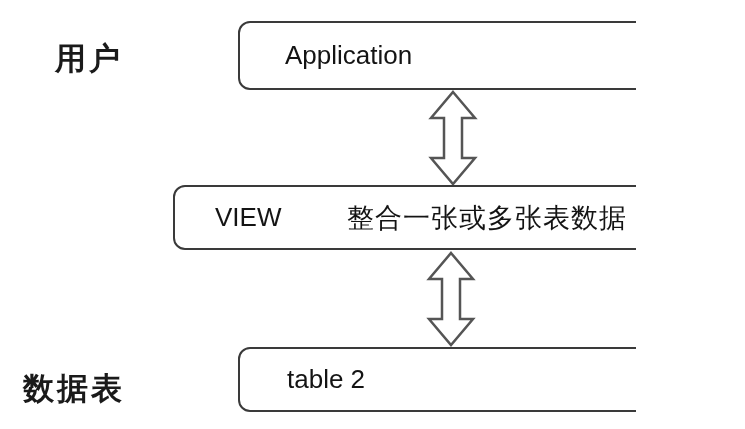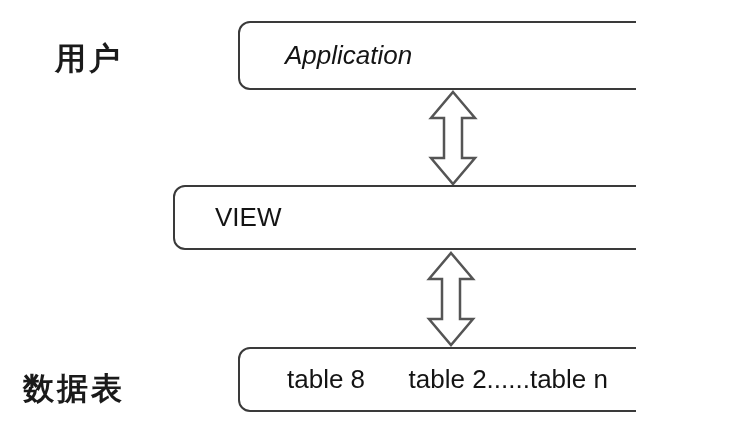--- a/index.html
+++ b/index.html
@@ -29,21 +29,21 @@
     display: flex;
     align-items: center;
     justify-content: space-between;
   }
   .node-box .txt {
     font-size: 26px;
     white-space: nowrap;
     color: #141414;
   }
   .node-box .cjk { font-size: 27px; letter-spacing: 1px; }
-  #box-application { left: 238px; top: 21px;  width: 417px; height: 69px; padding: 0 45px; font-style: italic; }
+  #box-application { left: 238px; top: 21px;  width: 417px; height: 69px; padding: 0 45px; }
   #box-view        { left: 173px; top: 185px; width: 540px; height: 65px; padding: 0 84px 0 40px; gap: 24px; }
   #box-tables      { left: 238px; top: 347px; width: 415px; height: 65px; padding: 0 43px 0 47px; }
   #label-user    { left: 55px; top: 38px; }
   #label-virtual { left: 23px; top: 200px; }
   #label-data    { left: 23px; top: 362px; margin-top: 6px; }
   .v-arrow { position: absolute; width: 56px; height: 96px; }
   #arrow-top    { left: 425px; top: 90px; }
   #arrow-bottom { left: 423px; top: 251px; }
   .v-arrow polygon {
     fill: #ffffff;
@@ -63,26 +63,26 @@
     <span class="txt">Application</span>
   </div>
 
   <svg class="v-arrow" id="arrow-top" viewBox="0 0 56 96" aria-hidden="true">
     <polygon points="28,2 50,28 37,28 37,68 50,68 28,94 6,68 19,68 19,28 6,28"></polygon>
   </svg>
 
 
   <div class="node-box" id="box-view">
     <span class="txt">VIEW</span>
+    <span class="txt cjk">整合一张或多张表数据</span>
   </div>
 
   <svg class="v-arrow" id="arrow-bottom" viewBox="0 0 56 96" aria-hidden="true">
     <polygon points="28,2 50,28 37,28 37,68 50,68 28,94 6,68 19,68 19,28 6,28"></polygon>
   </svg>
 
   <div class="row-label" id="label-data">数据表</div>
 
   <div class="node-box" id="box-tables">
-    <span class="txt">table 8</span>
-    <span class="txt">table 2......table n</span>
+    <span class="txt">table 2</span>
   </div>
 
 </div>
 
 </body></html>

